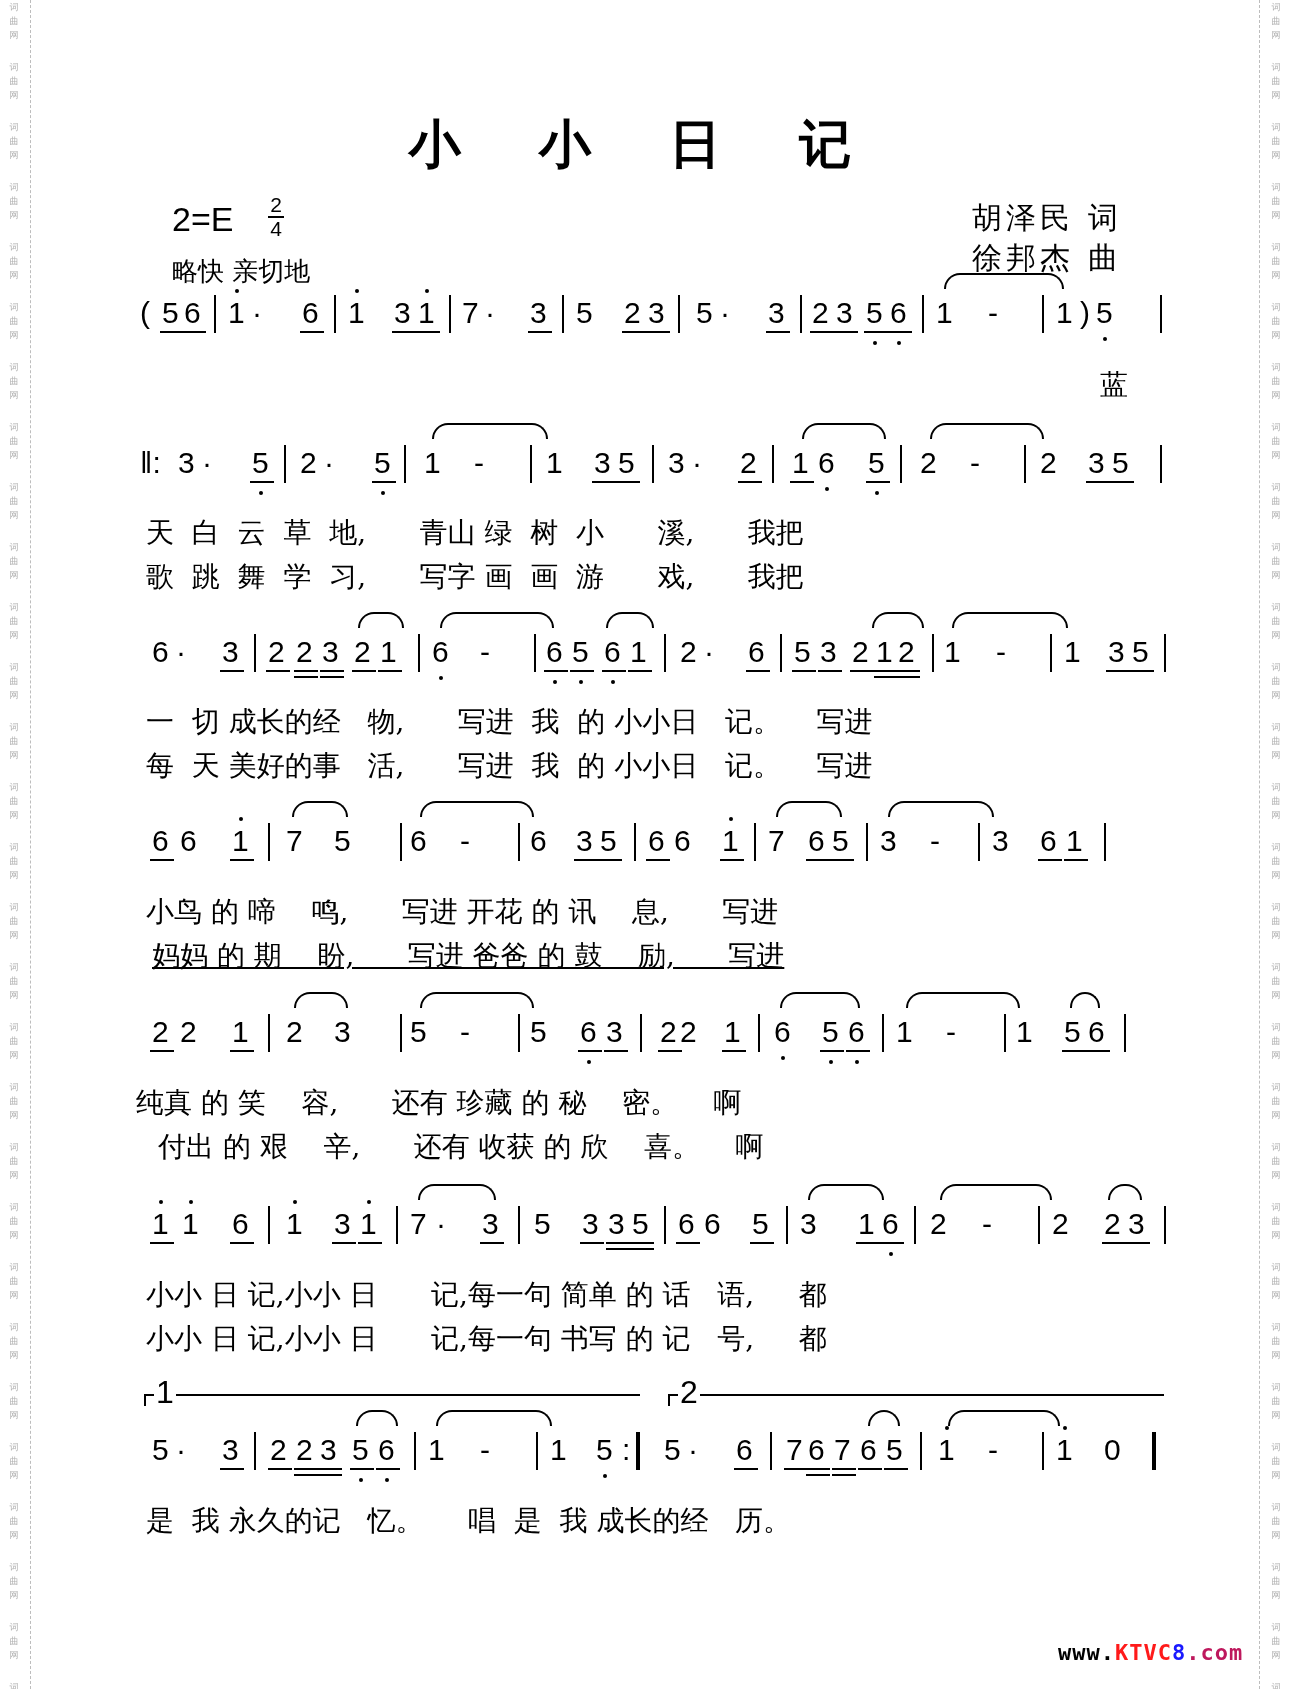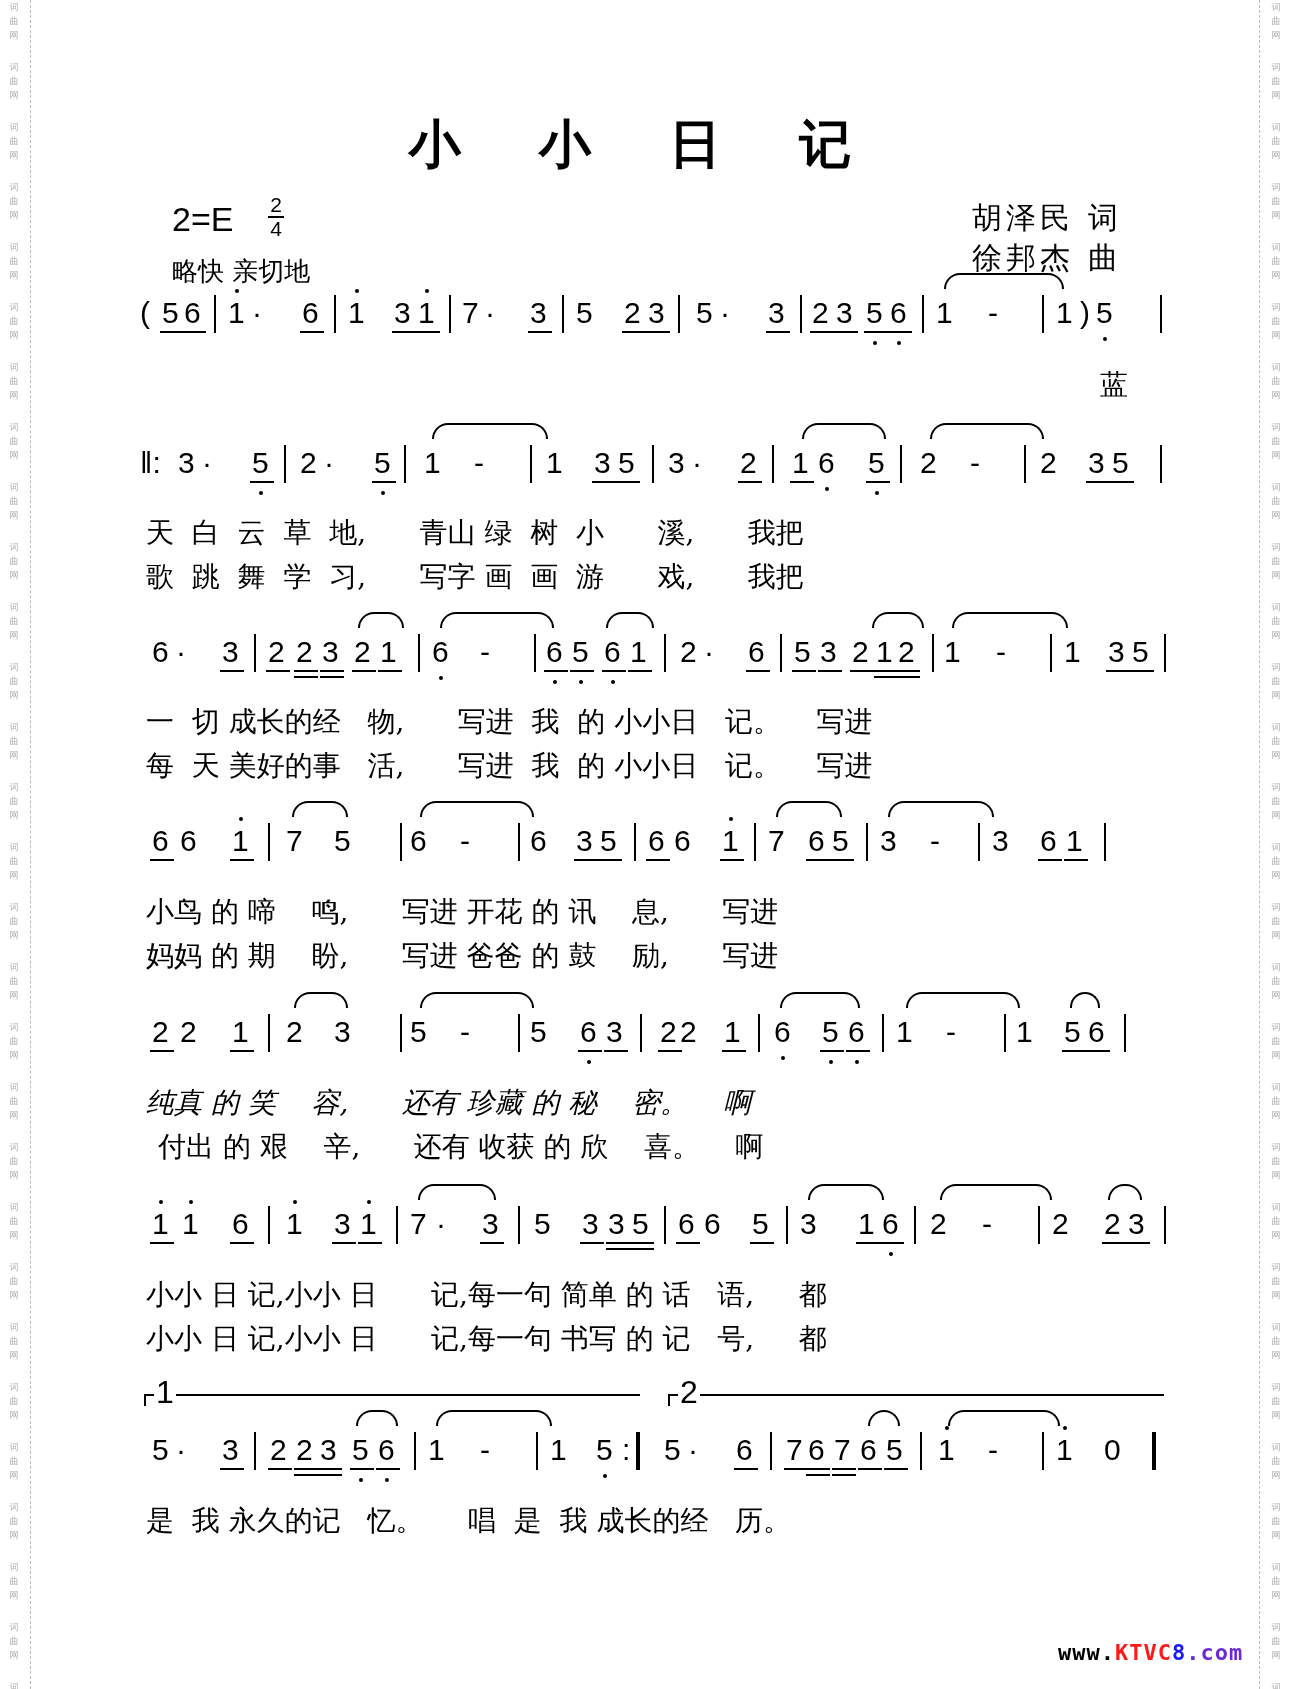--- a/index.html
+++ b/index.html
@@ -347,21 +347,21 @@
       <div class="ul" style="left: 1038px; width: 24px; top: 38px;"></div>
       <span class="tok" style="left: 1066px; top: 0px;">1</span>
       <div class="ul" style="left: 1064px; width: 24px; top: 38px;"></div>
       <div class="barline" style="left: 1104px; top: 2px;"></div>
       <div class="arc" style="left: 292px; width: 52px; top: -20px;"></div>
       <div class="arc" style="left: 420px; width: 110px; top: -20px;"></div>
       <div class="arc" style="left: 776px; width: 62px; top: -20px;"></div>
       <div class="arc" style="left: 888px; width: 102px; top: -20px;"></div>
     </div>
     <div class="lyr" style="top: 893px; left: 146px;">小鸟 的 啼    鸣,      写进 开花 的 讯    息,      写进</div>
-    <div class="lyr" style="top: 937px; left: 146px;">妈妈 的 期    盼,      写进 爸爸 的 鼓    励,      写进</div>
+    <div class="lyr" style="top: 937px; left: 152px; text-decoration: underline;">妈妈 的 期    盼,      写进 爸爸 的 鼓    励,      写进</div>
     <div class="line" style="top: 1012px; left: 0px;">
       <span class="tok" style="left: 152px; top: 0px;">2</span>
       <div class="ul" style="left: 150px; width: 24px; top: 38px;"></div>
       <span class="tok" style="left: 180px; top: 0px;">2</span>
       <span class="tok" style="left: 232px; top: 0px;">1</span>
       <div class="ul" style="left: 230px; width: 24px; top: 38px;"></div>
       <div class="barline" style="left: 268px; top: 2px;"></div>
       <span class="tok" style="left: 286px; top: 0px;">2</span>
       <span class="tok" style="left: 334px; top: 0px;">3</span>
       <div class="barline" style="left: 400px; top: 2px;"></div>
@@ -398,21 +398,21 @@
       <div class="ul" style="left: 1062px; width: 24px; top: 38px;"></div>
       <span class="tok" style="left: 1088px; top: 0px;">6</span>
       <div class="ul" style="left: 1086px; width: 24px; top: 38px;"></div>
       <div class="barline" style="left: 1124px; top: 2px;"></div>
       <div class="arc" style="left: 294px; width: 50px; top: -20px;"></div>
       <div class="arc" style="left: 420px; width: 110px; top: -20px;"></div>
       <div class="arc" style="left: 780px; width: 76px; top: -20px;"></div>
       <div class="arc" style="left: 906px; width: 110px; top: -20px;"></div>
       <div class="arc" style="left: 1070px; width: 26px; top: -20px;"></div>
     </div>
-    <div class="lyr" style="top: 1084px; left: 146px; font-style: italic;">纯真 的 笑    容,      还有 珍藏 的 秘    密。    啊</div>
+    <div class="lyr" style="top: 1084px; left: 136px;">纯真 的 笑    容,      还有 珍藏 的 秘    密。    啊</div>
     <div class="lyr" style="top: 1128px; left: 158px;">付出 的 艰    辛,      还有 收获 的 欣    喜。    啊</div>
     <div class="line" style="top: 1204px; left: 0px;">
       <span class="tok" style="left: 152px; top: 0px;">1</span>
       <div class="dotb" style="left: 159px; top: -4px;"></div>
       <div class="ul" style="left: 150px; width: 24px; top: 38px;"></div>
       <span class="tok" style="left: 182px; top: 0px;">1</span>
       <div class="dotb" style="left: 189px; top: -4px;"></div>
       <span class="tok" style="left: 232px; top: 0px;">6</span>
       <div class="ul" style="left: 230px; width: 24px; top: 38px;"></div>
       <div class="barline" style="left: 268px; top: 2px;"></div>
@@ -533,14 +533,14 @@
       </div>
       <div class="volta" style="left: 670px; width: 494px; top: -36px;">
         <div class="vl"></div>
         <span class="vn" style="left: 8px;">2</span>
       </div>
     </div>
     <div class="lyr" style="top: 1502px; left: 146px;">是  我 永久的记   忆。     唱  是  我 成长的经   历。</div>
   </div>
 
 <div class="footer">
-  <span id="fp" style="color: rgb(0, 0, 0);">www.</span><span id="fm" style="color: rgb(255, 26, 26);">KTVC</span><span id="fd" style="color: rgb(26, 26, 255);">8</span><span id="fs" style="color: #6d28d9;">.com</span>
+  <span id="fp" style="color: rgb(0, 0, 0);">www.</span><span id="fm" style="color: rgb(255, 26, 26);">KTVC</span><span id="fd" style="color: rgb(26, 26, 255);">8</span><span id="fs" style="color: #be185d;">.com</span>
 </div>
 
 </body></html>

